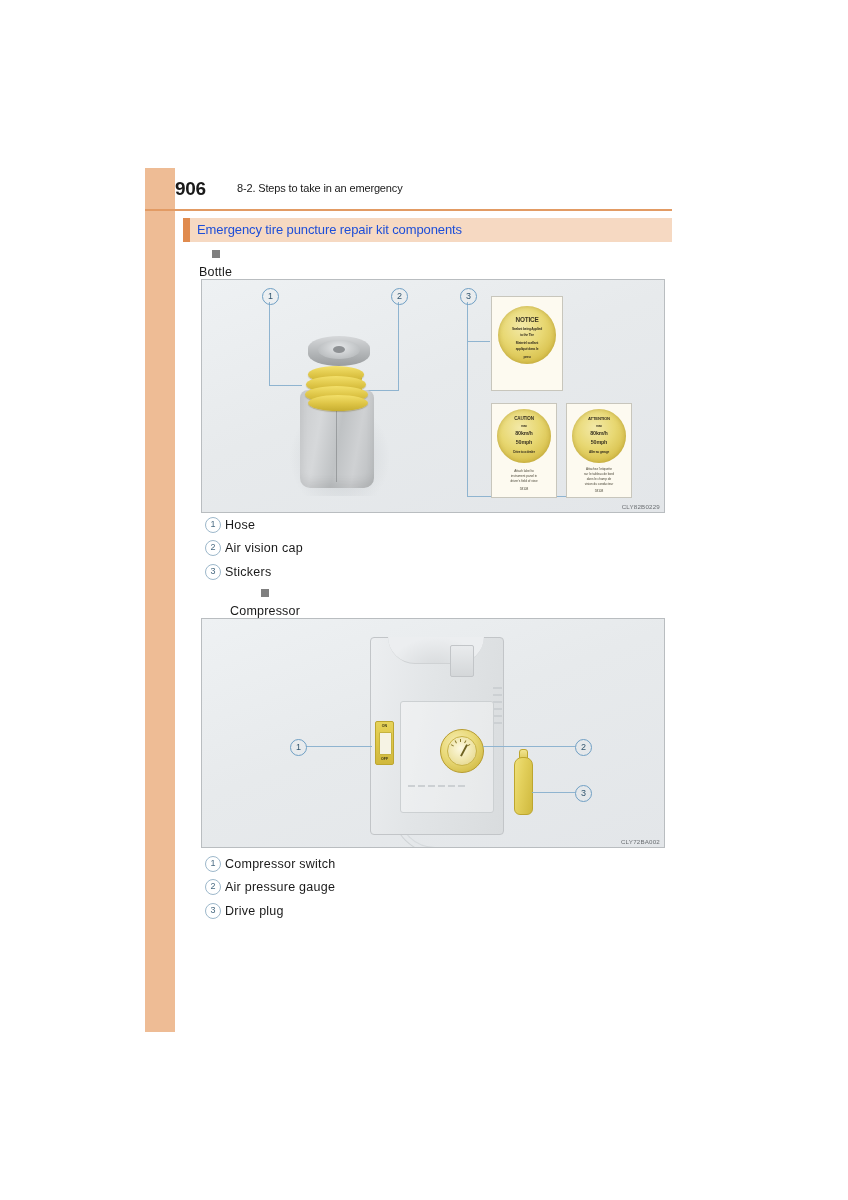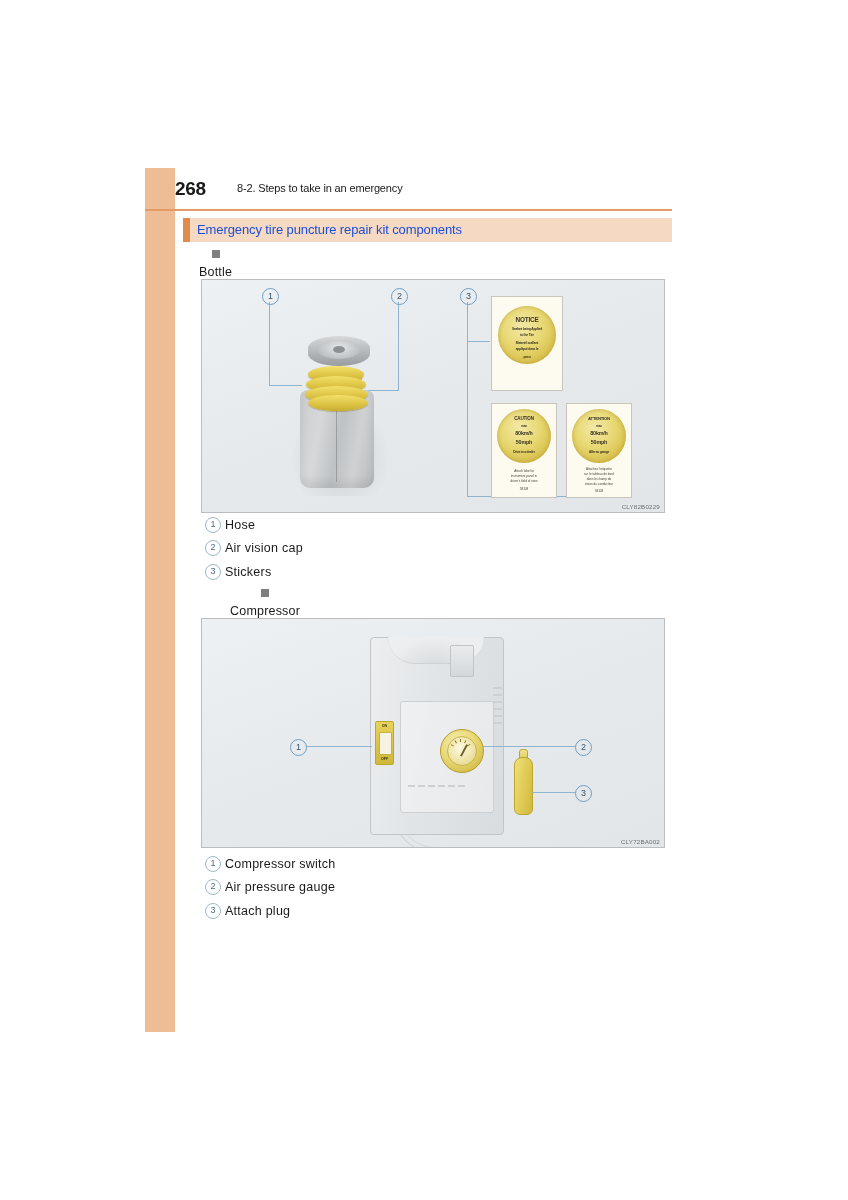--- a/index.html
+++ b/index.html
@@ -387,21 +387,21 @@
     border-right: none;
     border-radius: 0 0 0 50px;
   }
 </style>
 </head>
 <body>
 
 <div class="edge-tab"></div>
 
 <div class="page-header">
-  <div class="page-number">268</div>
+  <div class="page-number">906</div>
   <div class="header-chapter">8-2. Steps to take in an emergency</div>
 </div>
 <div class="header-rule"></div>
 
 <div class="section-title-bar">
   <div class="section-title-accent"></div>
   <div class="section-title-text">Emergency tire puncture repair kit components</div>
 </div>
 
 <div class="sub-heading" style="left:199px; top:250px;">
@@ -557,15 +557,15 @@
   <div class="caption-row">
     <div class="caption-num">1</div>
     <div class="caption-label">Compressor switch</div>
   </div>
   <div class="caption-row">
     <div class="caption-num">2</div>
     <div class="caption-label">Air pressure gauge</div>
   </div>
   <div class="caption-row">
     <div class="caption-num">3</div>
-    <div class="caption-label">Attach plug</div>
+    <div class="caption-label">Drive plug</div>
   </div>
 </div>
 
 </body></html>

